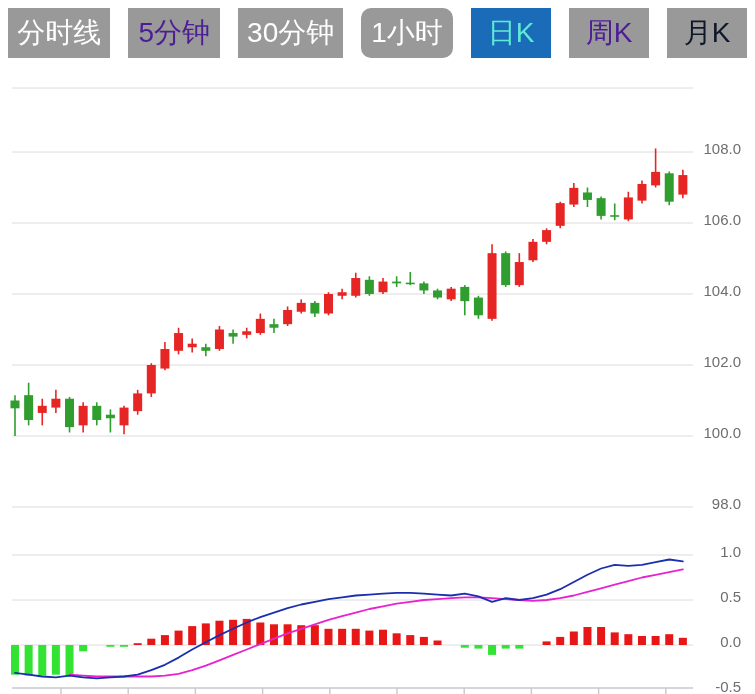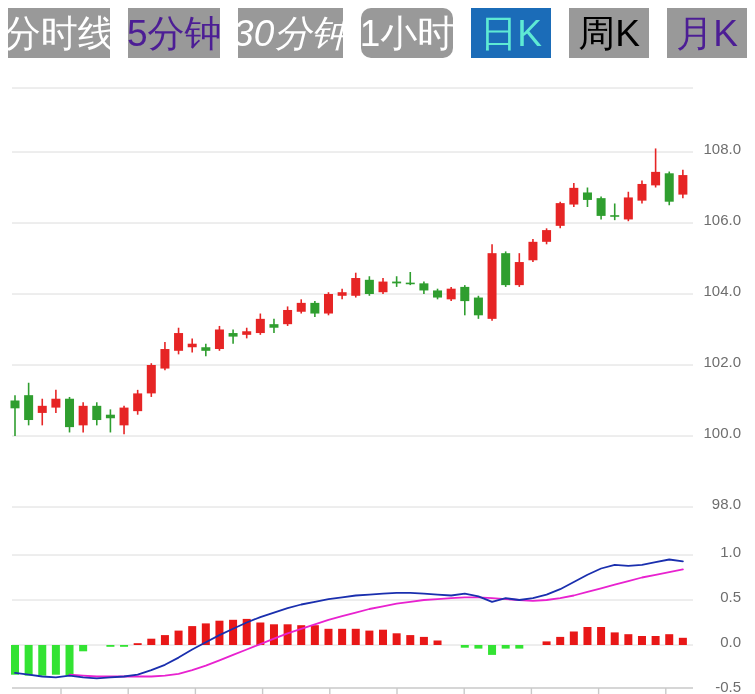--- a/index.html
+++ b/index.html
@@ -7,37 +7,37 @@
     width:755px;height:694px;position:relative;overflow:hidden;
     background:#ffffff;font-family:"Liberation Sans",sans-serif;
   }
   .tabbar{
     position:absolute;top:8px;left:8px;right:8px;
     display:flex;gap:18px;z-index:2;
   }
   .tab{
     height:50px;min-width:80px;padding:0 16px;box-sizing:border-box;
     display:flex;align-items:center;justify-content:center;
-    color:#fff;font-size:37px;line-height:1;cursor:pointer;user-select:none;
+    color:#fff;font-size:28px;line-height:1;cursor:pointer;user-select:none;
     white-space:nowrap;
   }
   svg.chart{position:absolute;top:0;left:0;z-index:1;}
   text.axlbl{font-family:"Liberation Sans",sans-serif;font-size:15px;}
 </style>
 </head>
 <body>
 
 <div class="tabbar">
     <div class="tab" style="background: rgb(153, 153, 153); color: rgb(255, 255, 255);">分时线</div>
     <div class="tab" style="background: rgb(153, 153, 153); color: #4c1d95;">5分钟</div>
-    <div class="tab" style="background: rgb(153, 153, 153); color: rgb(255, 255, 255); font-style: italic;">30分钟</div>
+    <div class="tab" style="background: rgb(153, 153, 153); color: rgb(255, 255, 255);">30分钟</div>
     <div class="tab" style="background: rgb(153, 153, 153); color: rgb(255, 255, 255); border-radius: 10px;">1小时</div>
     <div class="tab active" style="background: rgb(27, 108, 184); color: #5eead4;">日K</div>
-    <div class="tab" style="background: rgb(153, 153, 153); color: #000000;">周K</div>
-    <div class="tab" style="background: rgb(153, 153, 153); color: #4c1d95;">月K</div>
+    <div class="tab" style="background: rgb(153, 153, 153); color: #4c1d95;">周K</div>
+    <div class="tab" style="background: rgb(153, 153, 153); color: #0f172a;">月K</div>
   </div>
 <svg class="chart" width="755" height="694" viewBox="0 0 755 694">
     <line x1="12" y1="88" x2="693" y2="88" stroke="#dcdcdc" stroke-width="1"></line>
     <line x1="12" y1="152" x2="693" y2="152" stroke="#dcdcdc" stroke-width="1"></line>
     <text x="741" y="154" fill="#6e6e6e" text-anchor="end" class="axlbl">108.0</text>
     <line x1="12" y1="223" x2="693" y2="223" stroke="#dcdcdc" stroke-width="1"></line>
     <text x="741" y="225" fill="#6e6e6e" text-anchor="end" class="axlbl">106.0</text>
     <line x1="12" y1="294" x2="693" y2="294" stroke="#dcdcdc" stroke-width="1"></line>
     <text x="741" y="296" fill="#6e6e6e" text-anchor="end" class="axlbl">104.0</text>
     <line x1="12" y1="365" x2="693" y2="365" stroke="#dcdcdc" stroke-width="1"></line>

